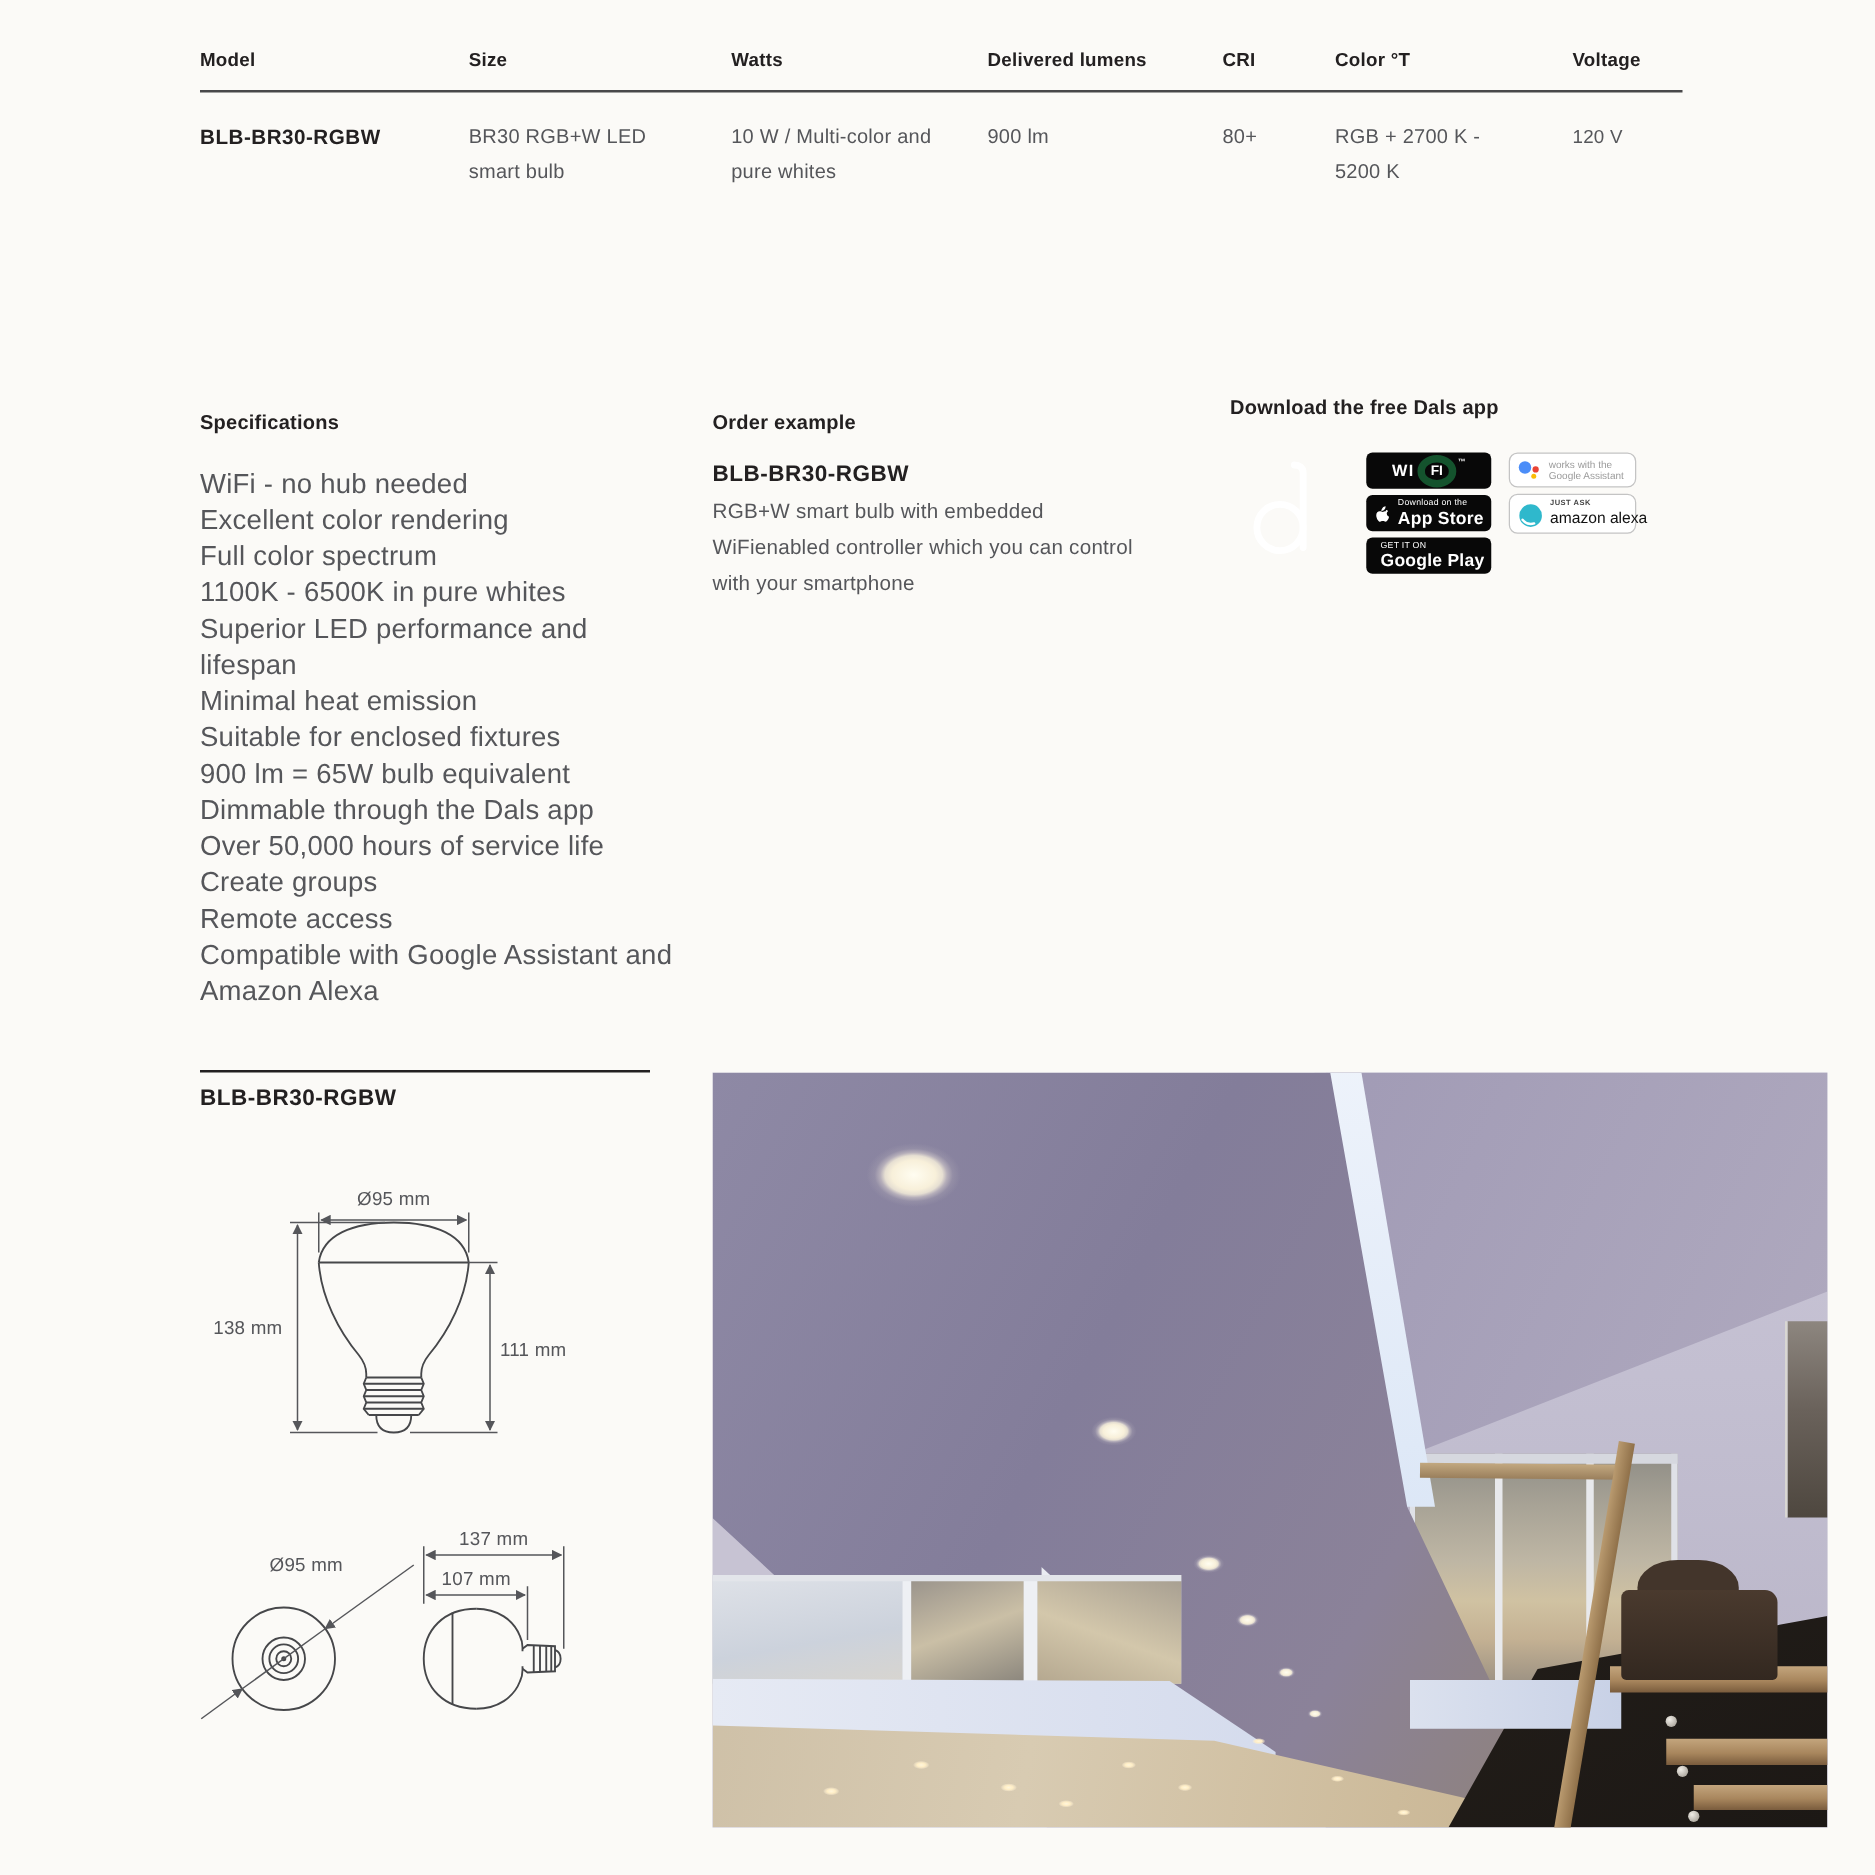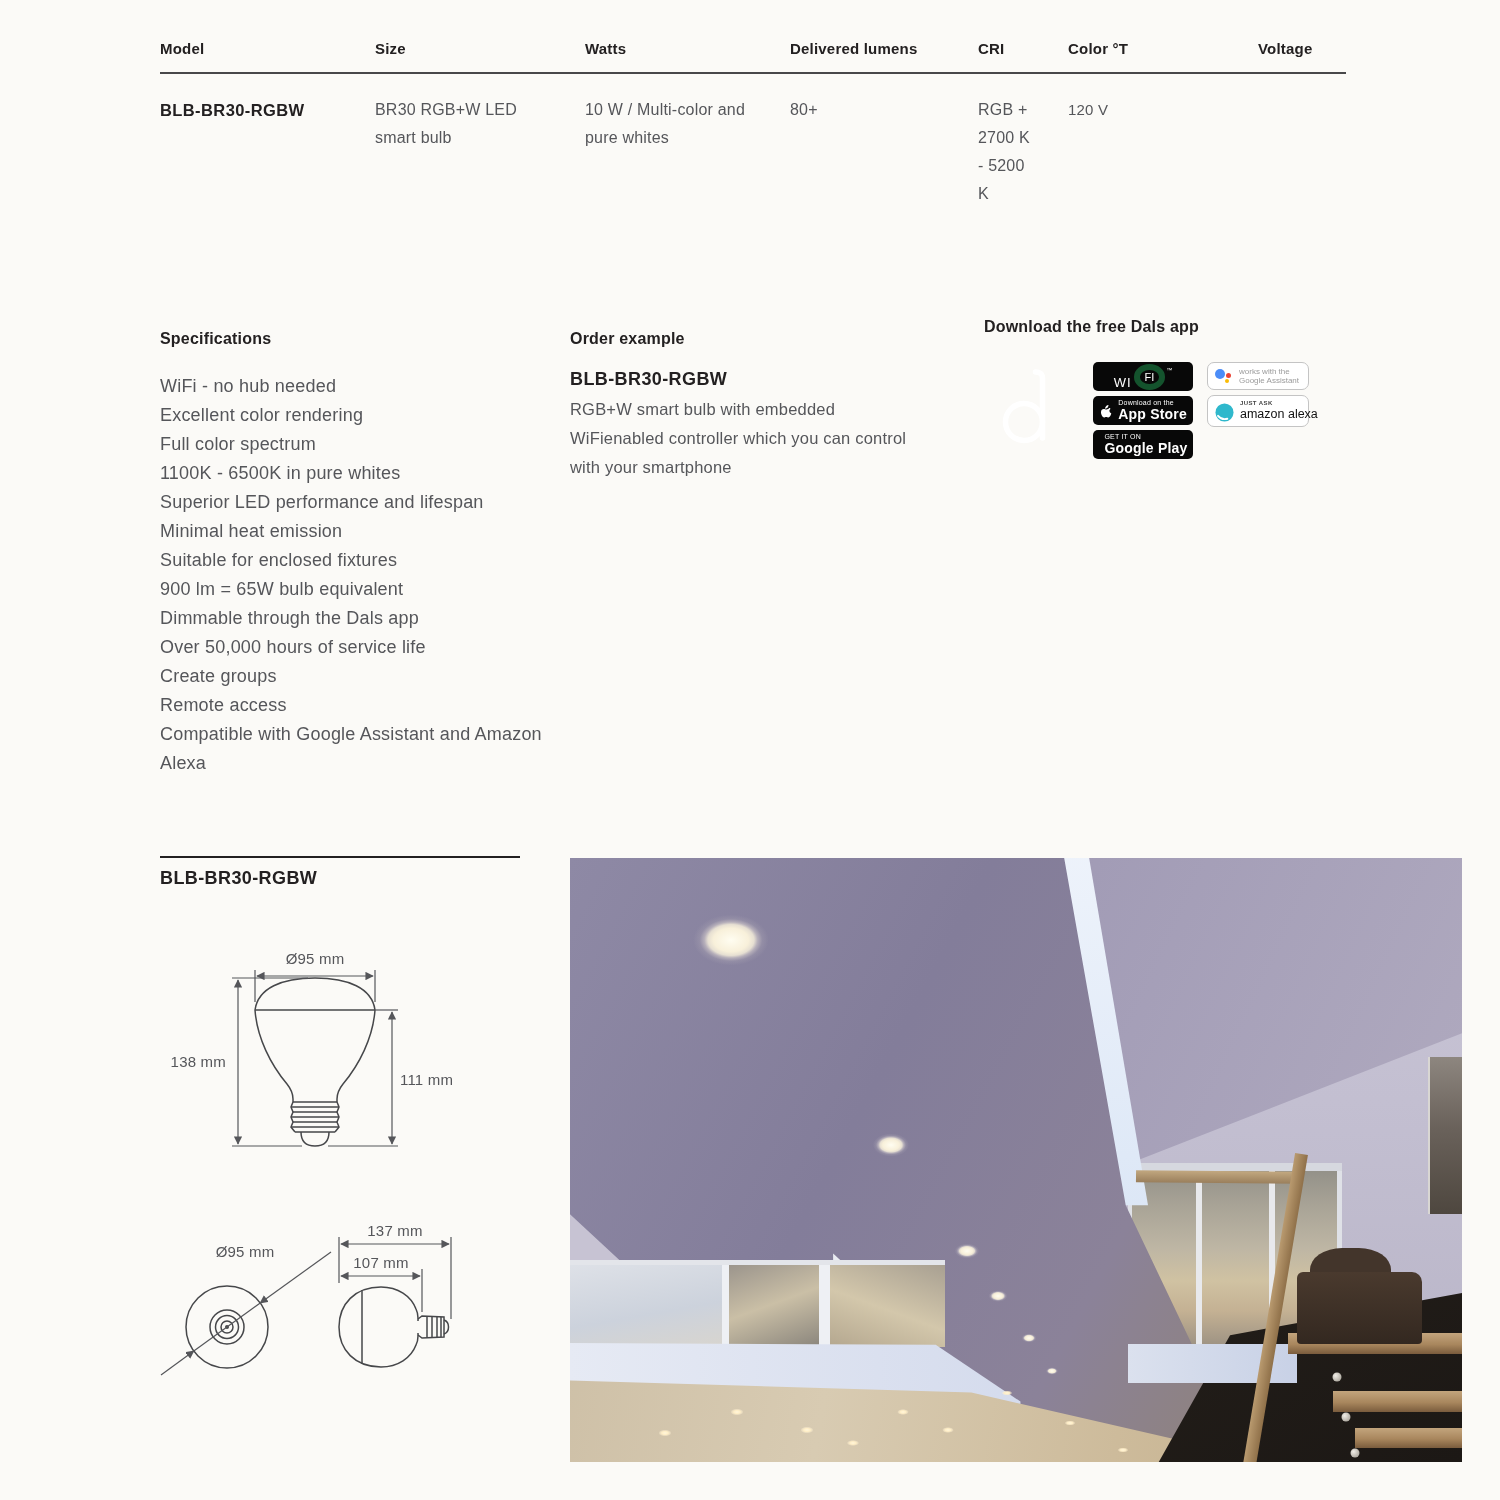--- a/index.html
+++ b/index.html
@@ -13,21 +13,21 @@
 .spec-grid .th{font-weight:bold;font-size:15px;letter-spacing:.2px;padding-bottom:15px;color:#232021}
 .table-rule{border-top:2px solid #48484a;grid-column:1/-1}
 .spec-grid .td{font-size:16px;color:#55565a;padding-top:22px;line-height:28px;padding-right:34px;letter-spacing:.2px}
 .spec-grid .td.model{font-weight:bold;color:#232021;letter-spacing:.4px;font-size:16.5px}
 .spec-grid .td.voltage{font-size:15px}
 
 
 .section-title{font-weight:bold;font-size:16px;letter-spacing:.2px;color:#232021}
 .specs{position:absolute;left:160px;top:330px;width:382px}
 .specs ul{list-style:none;margin-top:24px}
-.specs li{font-size:18px;color:#55565a;line-height:29px;letter-spacing:.2px}
+.specs li{font-size:22px;color:#55565a;line-height:29px;letter-spacing:.2px}
 
 .order{position:absolute;left:570px;top:330px;width:340px}
 .order .model{font-weight:bold;font-size:18px;margin-top:21px;letter-spacing:.4px;color:#232021}
 .order .desc{font-size:16.5px;color:#55565a;line-height:29px;margin-top:5px;letter-spacing:.2px}
 
 .download{position:absolute;left:984px;top:318px;width:370px}
 .dl-row{display:flex;margin-top:26px;gap:14px;align-items:flex-start}
 .dals-icon{width:95px;height:95px;border-radius:20px;position:relative;flex:0 0 auto;
  background:
   radial-gradient(62% 62% at 90% 10%, rgba(45,44,50,.96), rgba(45,44,50,0) 72%),
@@ -35,21 +35,21 @@
   radial-gradient(48% 48% at 2% 52%, #e0七b36, rgba(224,123,54,0) 70%),
   radial-gradient(50% 55% at 0% 55%, #e07b36, rgba(224,123,54,0) 72%),
   radial-gradient(55% 55% at 10% 96%, #d62f3d, rgba(214,47,61,0) 72%),
   radial-gradient(62% 62% at 94% 92%, #137c6d, rgba(19,124,109,0) 76%),
   linear-gradient(135deg,#b8a84e 0%,#55a05a 52%,#2e8a6d 100%)}
 .badge-col{display:flex;flex-direction:column;gap:5px}
 .badge-black{width:100px;height:29px;background:#080808;border-radius:5px;color:#fff;display:flex;align-items:center;justify-content:center;gap:6px;padding:0 6px}
 .badge-black .txt{display:flex;flex-direction:column;line-height:1.05}
 .badge-black .l1{font-size:7px;letter-spacing:.2px}
 .badge-black .l2{font-size:14px;font-weight:bold;letter-spacing:.2px;white-space:nowrap}
-.wifi-wrap{display:flex;align-items:flex-end;font-weight:normal}
+.wifi-wrap{display:flex;align-items:center;font-weight:bold}
 .wifi-p1{font-size:13px;letter-spacing:1px}
 .wifi-fi{font-size:11px;border:6px solid #14532d;border-radius:50%;padding:1px 5px;margin-left:2px}
 .wifi-tm{font-size:6px;align-self:flex-start;margin-top:3px;margin-left:1px}
 .badge-white{width:102px;background:#fff;border:1px solid #c4c4c4;border-radius:7px;display:flex;align-items:flex-end;gap:6px;padding:4px 7px}
 .badge-white .txt{display:flex;flex-direction:column;line-height:1.15}
 .ga-l{font-size:8px;color:#9b9b9b;white-space:nowrap}
 .ax-l1{font-size:6px;font-weight:bold;color:#444;letter-spacing:.4px}
 .ax-l2{font-size:12.5px;color:#111;white-space:nowrap}
 .ga-icon{position:relative;width:18px;height:18px;flex:0 0 auto}
 .ga-icon i{position:absolute;border-radius:50%}
@@ -86,20 +86,21 @@
       <div class="th">Size</div>
       <div class="th">Watts</div>
       <div class="th">Delivered lumens</div>
       <div class="th">CRI</div>
       <div class="th">Color °T</div>
       <div class="th">Voltage</div>
       <div class="table-rule"></div>
       <div class="td model">BLB-BR30-RGBW</div>
       <div class="td">BR30 RGB+W LED smart bulb</div>
       <div class="td">10 W / Multi-color and pure whites</div>
+      <div class="td">900 lm</div>
       <div class="td">80+</div>
       <div class="td">RGB + 2700 K - 5200 K</div>
       <div class="td voltage">120 V</div>
     </div>
   </div>
 
   <div class="specs">
     <div class="section-title">Specifications</div>
     <ul>
       <li>WiFi - no hub needed</li>

